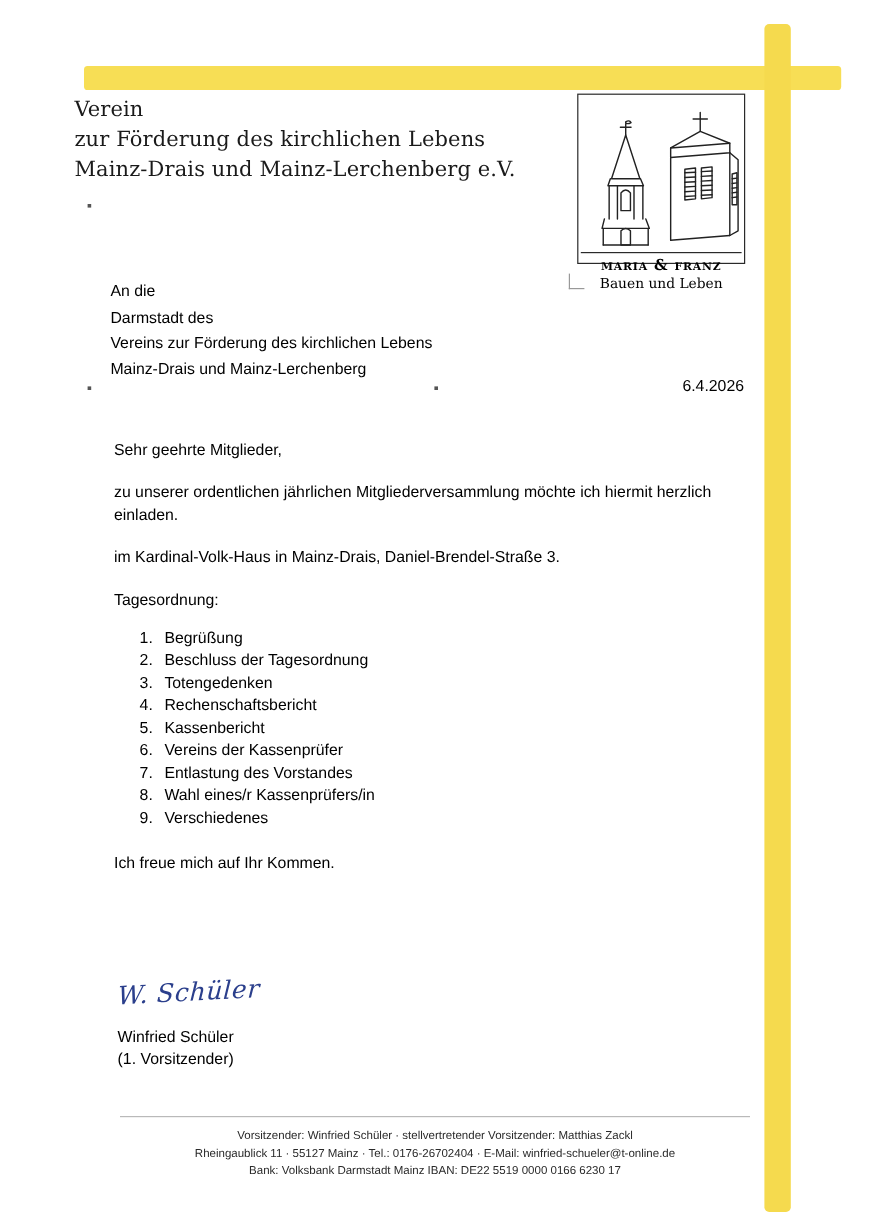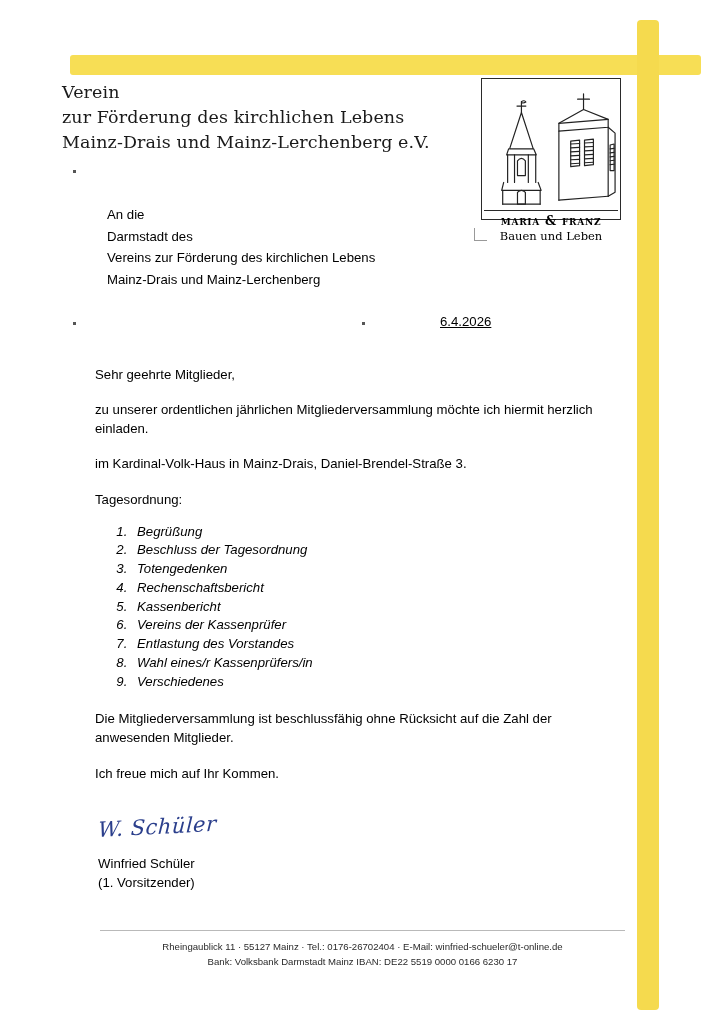--- a/index.html
+++ b/index.html
@@ -105,33 +105,32 @@
     width: 12px;
     height: 12px;
     border-left: 1px solid #999;
     border-bottom: 1px solid #999;
   }
 
   
   .addr {
     position: absolute;
     left: 92px;
-    top: 204px;
+    top: 232px;
     width: 420px;
     font-size: 13.2px;
     line-height: 1.63;
-    margin-left: 15px;
   }
   .date {
     position: absolute;
     left: 440px;
     top: 314px;
     width: 180px;
-    font-size: 13.2px;
-    text-decoration: underline;
+    text-align: right;
+    font-size: 13.2px;
   }
   .body {
     position: absolute;
     left: 95px;
     top: 365px;
     width: 515px;
     font-size: 13.2px;
     line-height: 1.45;
   }
   .body p {
@@ -145,21 +144,20 @@
   }
   .agenda {
     margin: 4px 0 18px 0;
     padding-left: 36px;
     font-size: 13.2px;
     line-height: 1.42;
   }
   .agenda li {
     padding-left: 6px;
     margin: 0;
-    font-style: italic;
   }
 
   
   .signature {
     position: absolute;
     left: 98px;
     top: 818px;
     width: 300px;
   }
   .sig-script {
@@ -280,29 +278,29 @@
       <li>Begrüßung</li>
       <li>Beschluss der Tagesordnung</li>
       <li>Totengedenken</li>
       <li>Rechenschaftsbericht</li>
       <li>Kassenbericht</li>
       <li>Vereins der Kassenprüfer</li>
       <li>Entlastung des Vorstandes</li>
       <li>Wahl eines/r Kassenprüfers/in</li>
       <li>Verschiedenes</li>
     </ol>
-    <p>Die Mitgliederversammlung ist beschlussfähig ohne Rücksicht auf die Zahl der anwesenden Mitglieder.</p>
     <p>Ich freue mich auf Ihr Kommen.</p>
   </div>
 
   <div class="signature">
     <div class="sig-script">W. Schüler</div>
     <div class="sig-name">Winfried Schüler</div>
     <div class="sig-name" style="margin-top:0">(1. Vorsitzender)</div>
   </div>
 
   <div class="footer-rule"></div>
   <div class="footer">
+    <div>Vorsitzender: Winfried Schüler · stellvertretender Vorsitzender: Matthias Zackl</div>
     <div>Rheingaublick 11 · 55127 Mainz · Tel.: 0176-26702404 · E-Mail: winfried-schueler@t-online.de</div>
     <div>Bank: Volksbank Darmstadt Mainz IBAN: DE22 5519 0000 0166 6230 17</div>
   </div>
 
 </div>
 
 </body></html>

